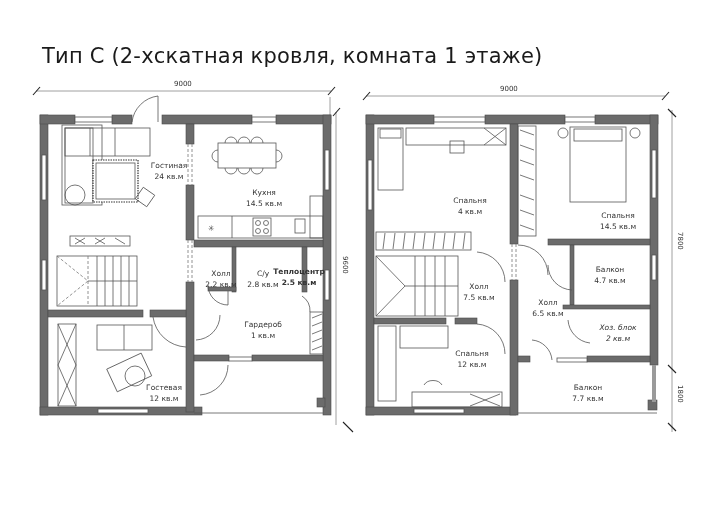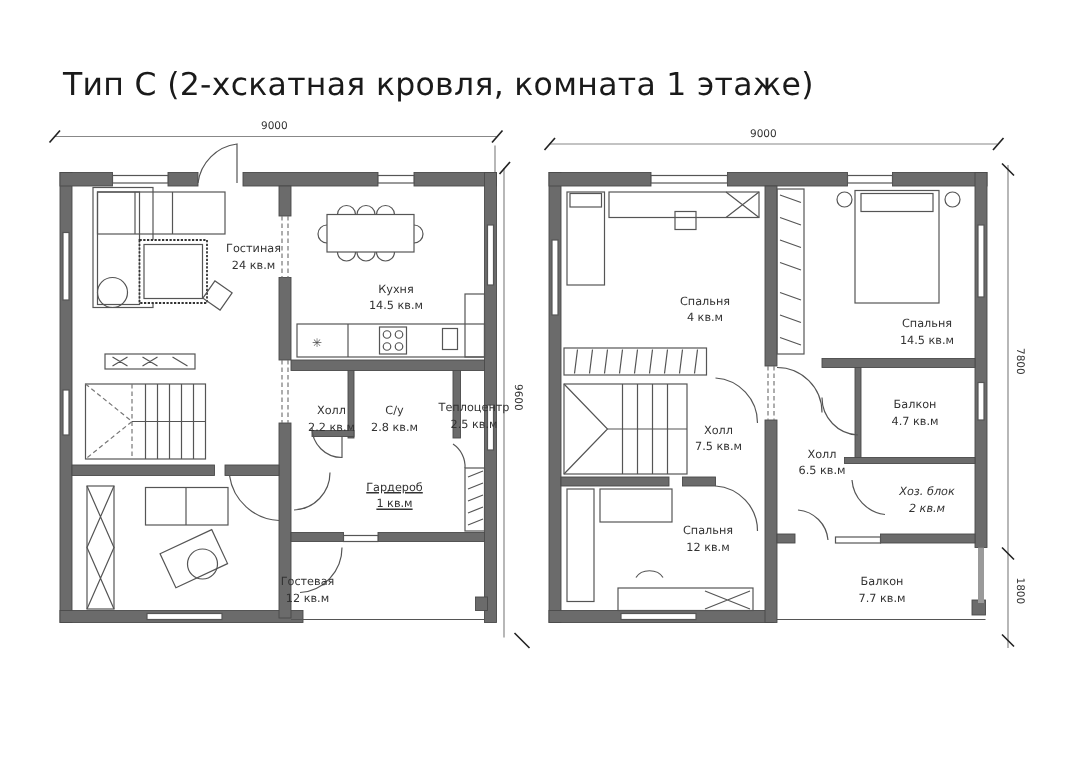--- a/index.html
+++ b/index.html
@@ -204,23 +204,23 @@
     <path class="thin" d="M548 265 A 25 25 0 0 0 572 290"></path>
     <path class="thin" d="M568 320 A 25 25 0 0 0 590 343"></path>
     <path class="thin" d="M532 340 A 22 22 0 0 1 552 360"></path>
   </g>
 </svg>
 
 <div class="lbl" style="left:157px;top:160px;margin-left:12px;"><span>Гостиная</span><br><span>24 кв.м</span></div>
 <div class="lbl" style="left:264px;top:187px;"><span>Кухня</span><br><span>14.5 кв.м</span></div>
 <div class="lbl" style="left:221px;top:268px;"><span>Холл</span><br><span>2.2 кв.м</span></div>
 <div class="lbl" style="left:263px;top:268px;"><span>С/у</span><br><span>2.8 кв.м</span></div>
-<div class="lbl" style="left:316px;top:266px;"><span>Теплоцентр</span><br><span>2.5 кв.м</span></div>
-<div class="lbl" style="left:263px;top:319px;text-decoration:underline;"><span>Гардероб</span><br><span>1 кв.м</span></div>
-<div class="lbl" style="left:164px;top:382px;margin-left:41px;"><span>Гостевая</span><br><span>12 кв.м</span></div>
+<div class="lbl" style="left:299px;top:266px;font-weight:bold;"><span>Теплоцентр</span><br><span>2.5 кв.м</span></div>
+<div class="lbl" style="left:263px;top:319px;"><span>Гардероб</span><br><span>1 кв.м</span></div>
+<div class="lbl" style="left:164px;top:382px;"><span>Гостевая</span><br><span>12 кв.м</span></div>
 
 <div class="lbl" style="left:470px;top:195px;"><span>Спальня</span><br><span>4 кв.м</span></div>
 <div class="lbl" style="left:618px;top:210px;"><span>Спальня</span><br><span>14.5 кв.м</span></div>
 <div class="lbl" style="left:610px;top:264px;"><span>Балкон</span><br><span>4.7 кв.м</span></div>
 <div class="lbl" style="left:479px;top:281px;"><span>Холл</span><br><span>7.5 кв.м</span></div>
 <div class="lbl" style="left:548px;top:297px;"><span>Холл</span><br><span>6.5 кв.м</span></div>
 <div class="lbl" style="left:618px;top:322px;font-style:italic;"><span>Хоз. блок</span><br><span>2 кв.м</span></div>
 <div class="lbl" style="left:472px;top:348px;"><span>Спальня</span><br><span>12 кв.м</span></div>
 <div class="lbl" style="left:588px;top:382px;"><span>Балкон</span><br><span>7.7 кв.м</span></div>
 

